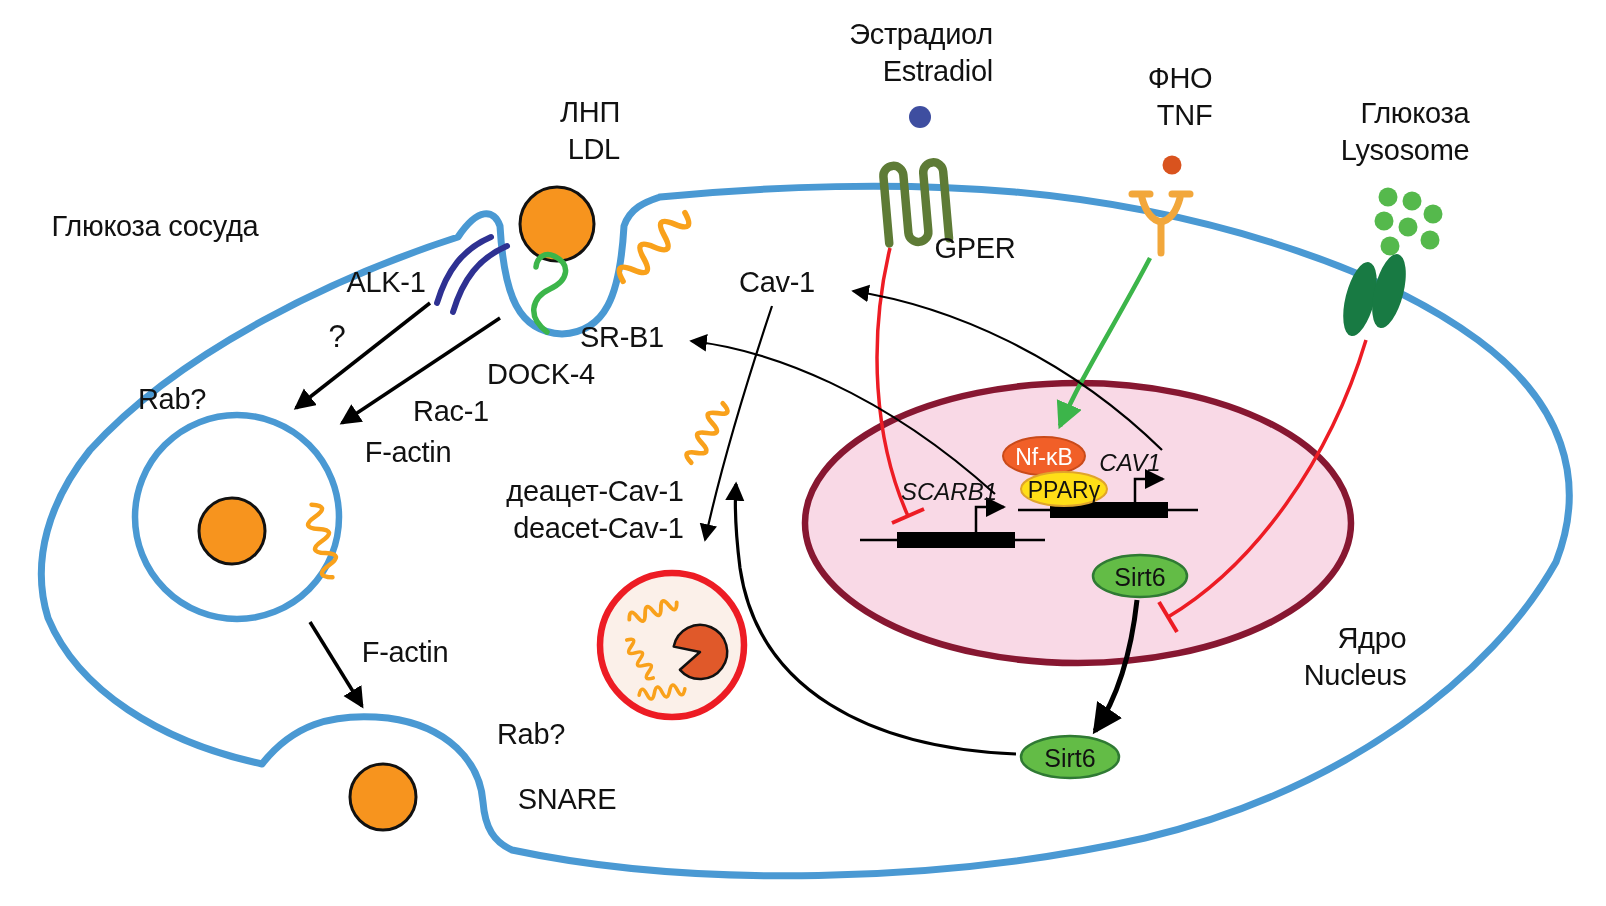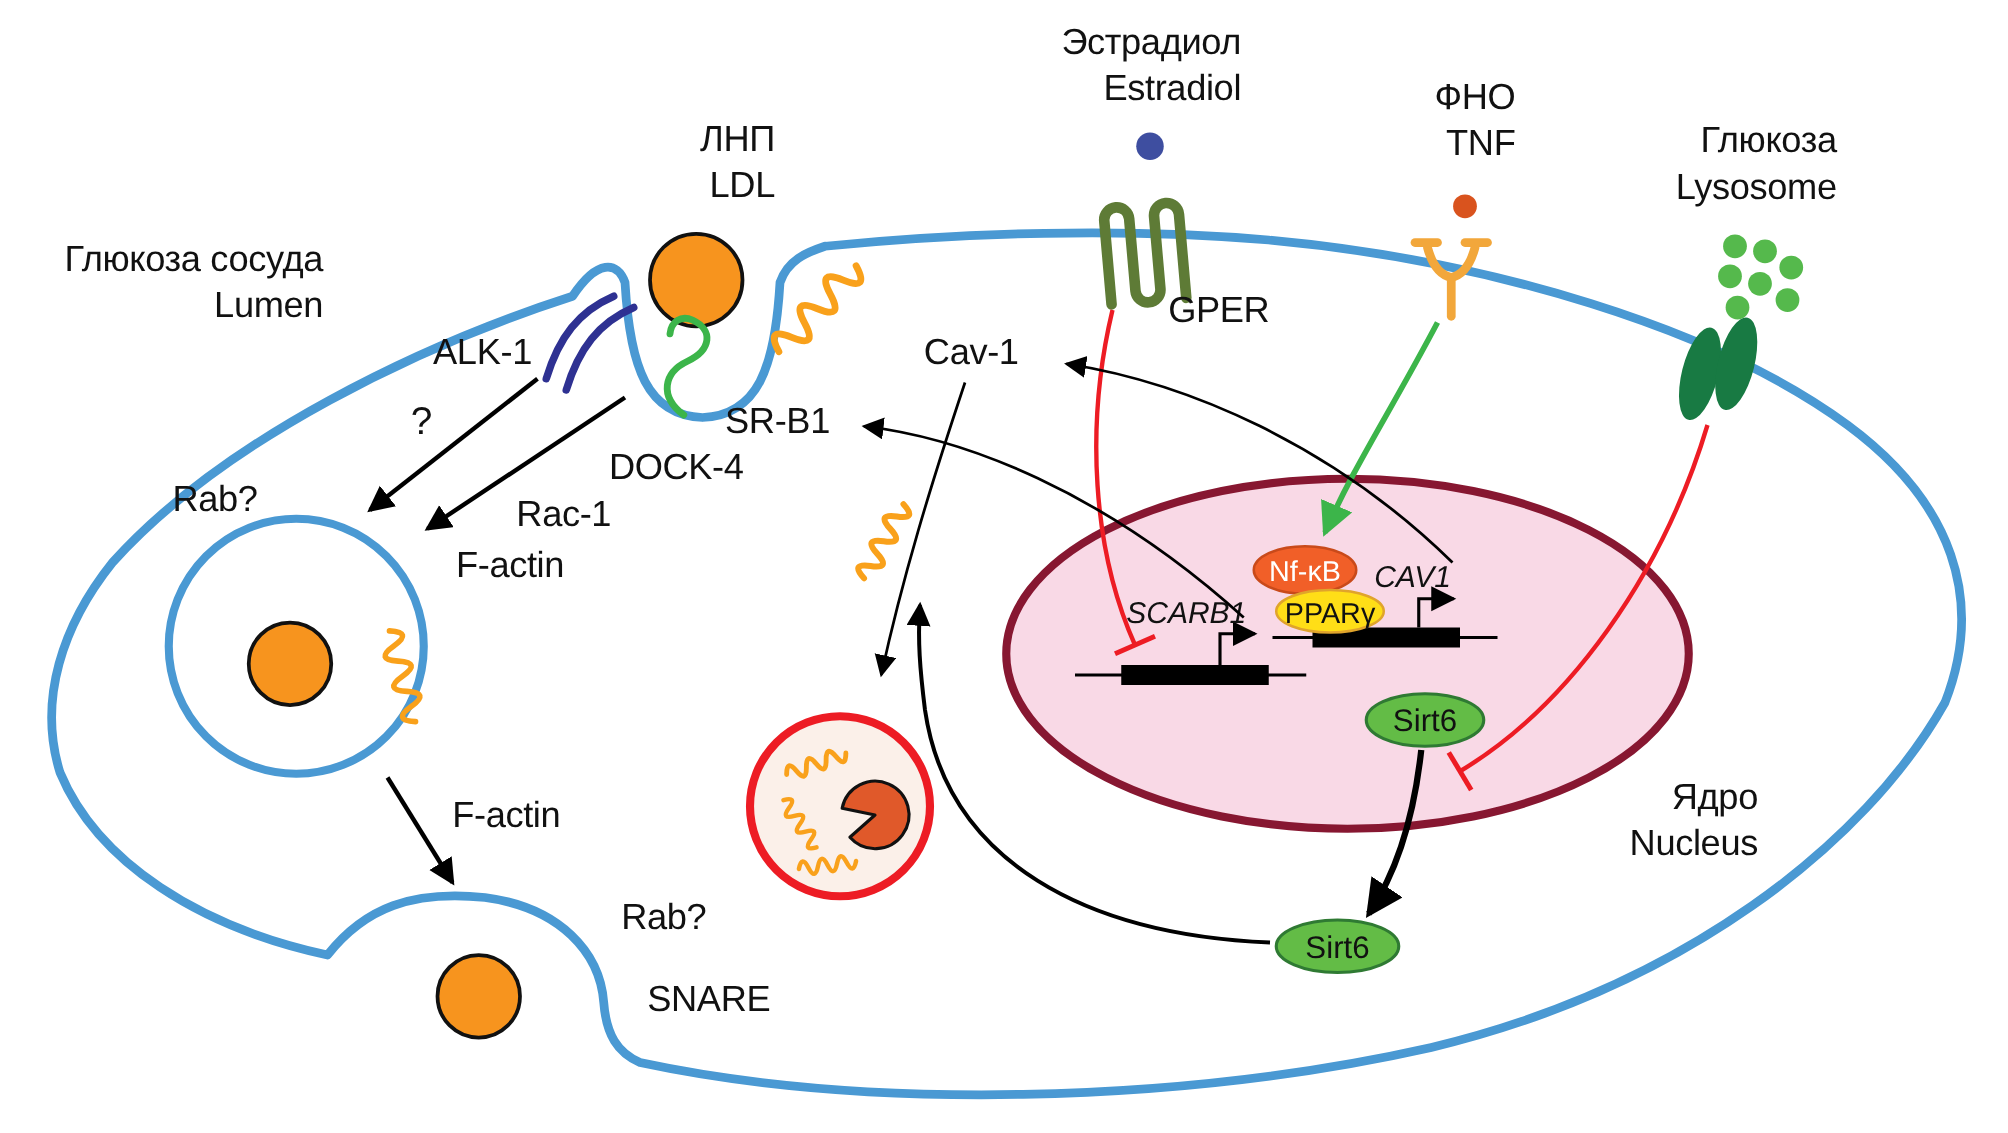--- a/index.html
+++ b/index.html
@@ -161,31 +161,34 @@
 <div class="lbl" style="left:1180px;top:97px">
   <span>ФНО</span>
   <span>TNF</span>
 </div>
 <div class="lbl" style="left:1405px;top:132px">
   <span>Глюкоза</span>
   <span>Lysosome</span>
 </div>
 <div class="lbl" style="left:155px;top:227px">
   <span>Глюкоза сосуда</span>
-  <span>Lumen</span>
 </div>
 <div class="lbl" style="left:386px;top:283px">ALK-1</div>
 <div class="lbl big" style="left:337px;top:337px">?</div>
 <div class="lbl" style="left:172px;top:400px">Rab?</div>
 <div class="lbl" style="left:541px;top:375px">DOCK-4</div>
 <div class="lbl" style="left:451px;top:412px">Rac-1</div>
 <div class="lbl" style="left:408px;top:453px">F-actin</div>
 <div class="lbl" style="left:622px;top:338px">SR-B1</div>
 <div class="lbl" style="left:777px;top:283px">Cav-1</div>
 <div class="lbl" style="left:975px;top:249px">GPER</div>
+<div class="lbl" style="left:595px;top:510px">
+  <span>деацет-Cav-1</span>
+  <span>deacet-Cav-1</span>
+</div>
 <div class="lbl" style="left:405px;top:653px">F-actin</div>
 <div class="lbl" style="left:531px;top:735px">Rab?</div>
 <div class="lbl" style="left:567px;top:800px">SNARE</div>
 <div class="lbl" style="left:1355px;top:657px">
   <span>Ядро</span>
   <span>Nucleus</span>
 </div>
 
 </div>
 

